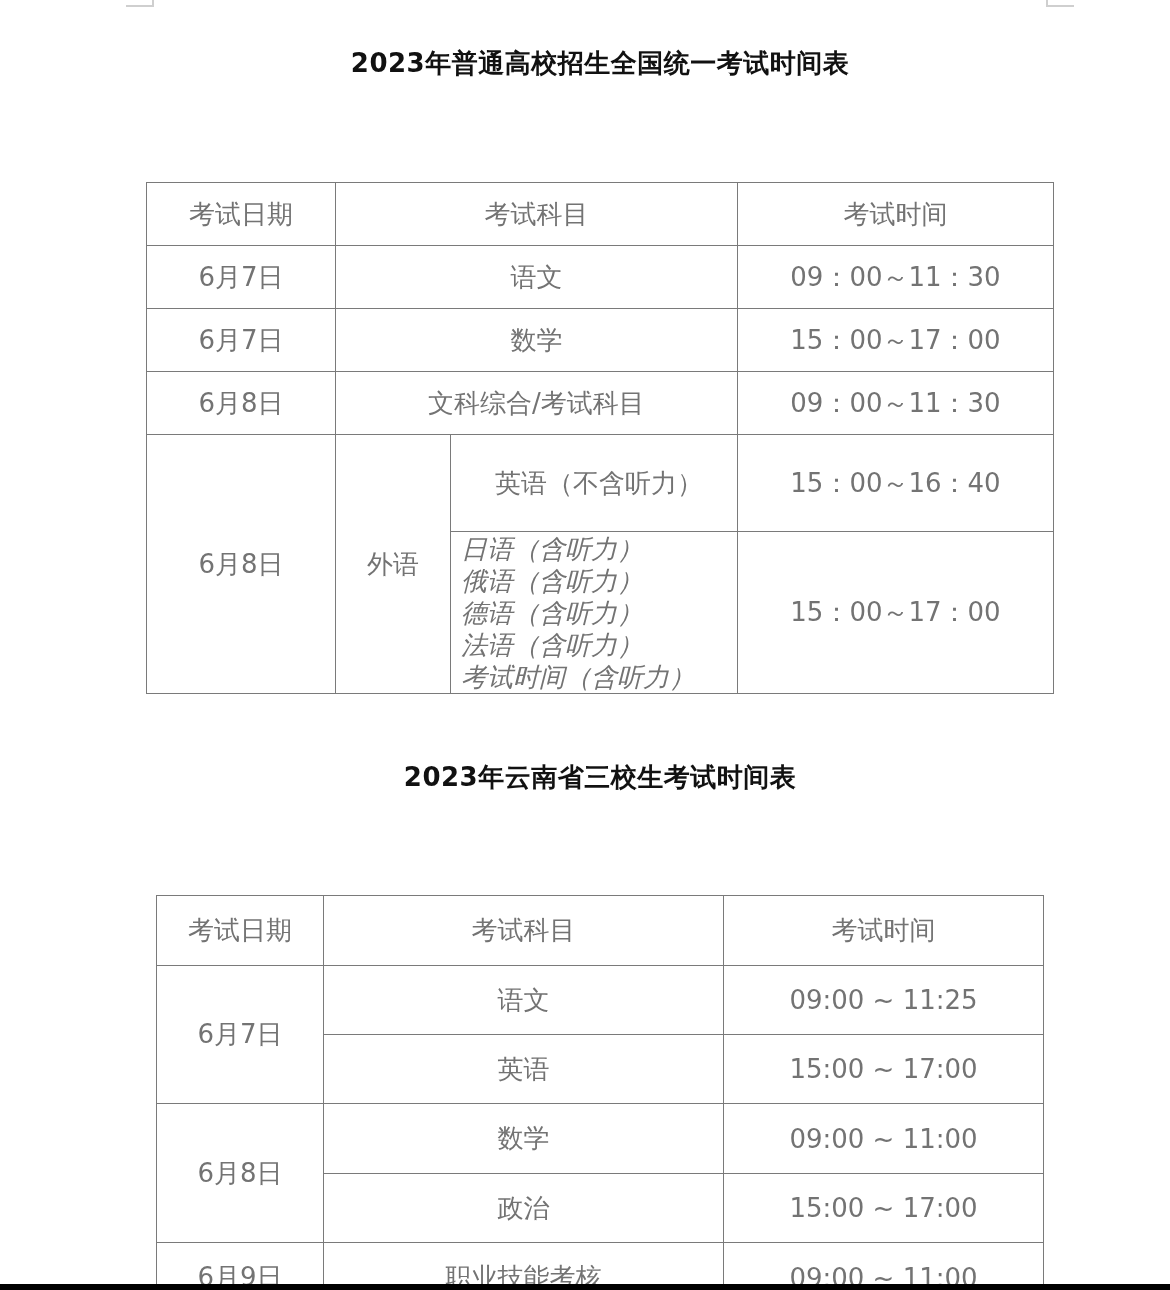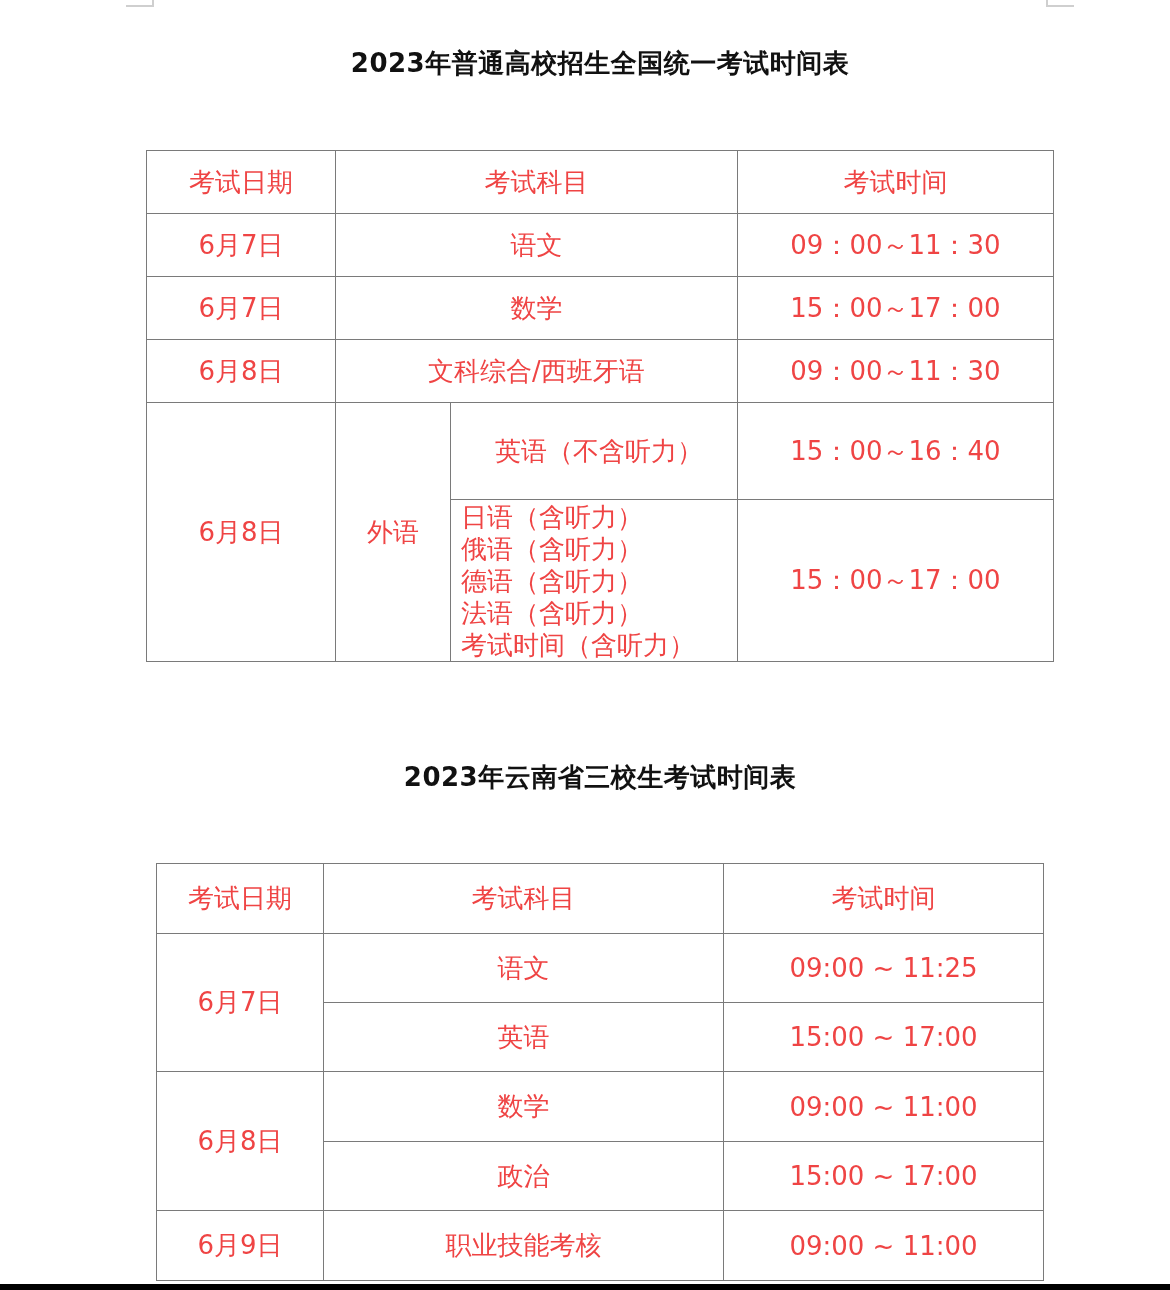--- a/index.html
+++ b/index.html
@@ -14,29 +14,29 @@
 
   .doc-title {
     position:absolute; left:0; width:1170px; text-align:center;
     font-weight:bold; font-size:26px; color:#111; letter-spacing:0.5px;
   }
   #title1 { top:46px; left:15px; }
   #title2 { top:760px; left:15px; }
 
   table.sched {
     position:absolute; border-collapse:collapse; table-layout:fixed;
-    font-size:26px; color:#ef4444;
+    font-size:26px; color:#737373;margin-top:32px;
   }
   table.sched td {
     border:1.5px solid #7a7a7a; text-align:center; vertical-align:middle; padding:0;
   }
   #table1 { left:146px; top:150px; width:907px; }
   #table2 { left:156px; top:863px; width:887px; }
 
-  .lang-list { text-align:left !important; padding-left:10px !important; line-height:32px; }
+  .lang-list { text-align:left !important; padding-left:10px !important; line-height:32px;font-style:italic; }
   .lang-list div { white-space:nowrap; }
   .left-cell { text-align:right; padding-left:10px !important; }
 
   .bottom-bar { position:absolute; left:0; top:1284px; width:1170px; height:6px; background:#000; }
 </style>
 </head>
 <body>
 
 <div class="corner left"></div>
 <div class="corner right"></div>
@@ -61,21 +61,21 @@
     <td colspan="2">语文</td>
     <td>09：00～11：30</td>
   </tr>
   <tr style="height:63px">
     <td>6月7日</td>
     <td colspan="2">数学</td>
     <td>15：00～17：00</td>
   </tr>
   <tr style="height:63px">
     <td>6月8日</td>
-    <td colspan="2">文科综合/西班牙语</td>
+    <td colspan="2">文科综合/考试科目</td>
     <td>09：00～11：30</td>
   </tr>
   <tr style="height:97px">
     <td rowspan="2">6月8日</td>
     <td rowspan="2">外语</td>
     <td class="left-cell">英语（不含听力）</td>
     <td>15：00～16：40</td>
   </tr>
   <tr style="height:162px">
     <td class="lang-list">

